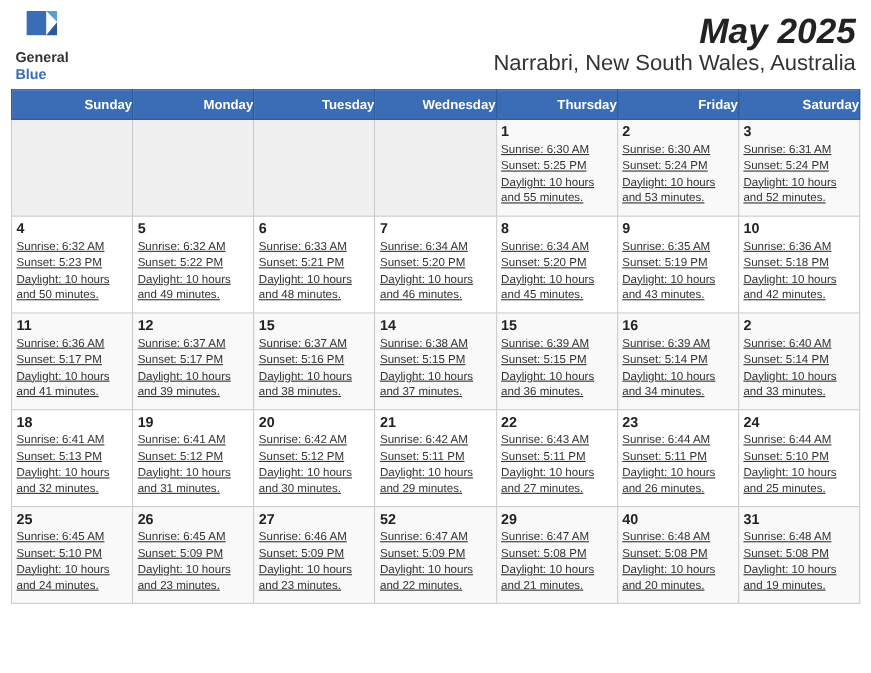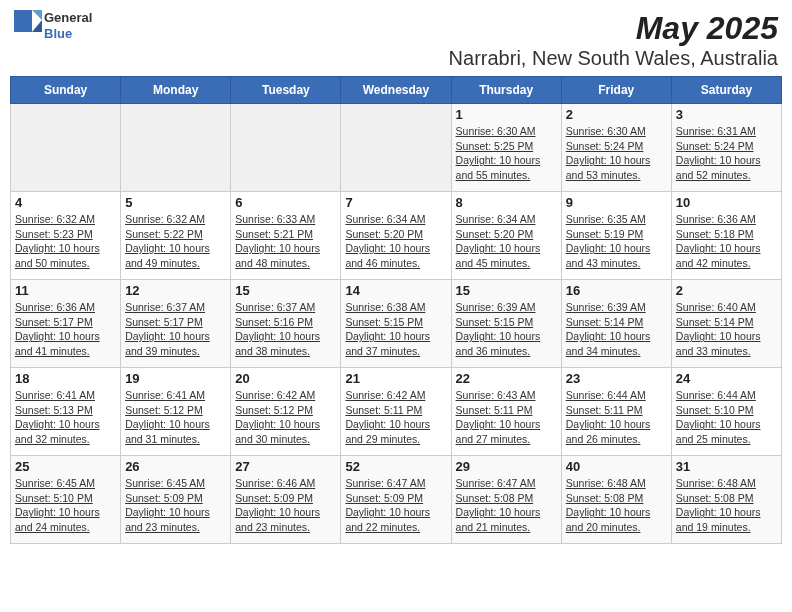--- a/index.html
+++ b/index.html
@@ -14,20 +14,21 @@
       display: flex;
       justify-content: space-between;
       align-items: flex-start;
       margin-bottom: 6px;
       padding: 0 4px;
     }
     .logo {
       display: flex;
       align-items: center;
       gap: 2px;
+      flex-direction: column;
     }
     .logo-text {
       display: flex;
       flex-direction: column;
       font-size: 13px;
       font-weight: bold;
       line-height: 1.2;
     }
     .logo-text span:first-child { color: #333; }
     .logo-text span:last-child { color: #3a6db5; }
@@ -46,22 +47,22 @@
       color: #333;
     }
     table {
       width: 100%;
       border-collapse: collapse;
       font-size: 11px;
     }
     thead th {
       background: #3a6db5;
       color: #fff;
-      padding: 6px 16px;
-      text-align: center;
+      padding: 6px 0;
+      text-align: right;
       font-size: 12px;
       font-weight: bold;
       border: 1px solid #2a5a9a;
     }
     tbody td {
       border: 1px solid #ccc;
       vertical-align: top;
       padding: 3px 4px;
       height: 88px;
       width: 14.28%;

